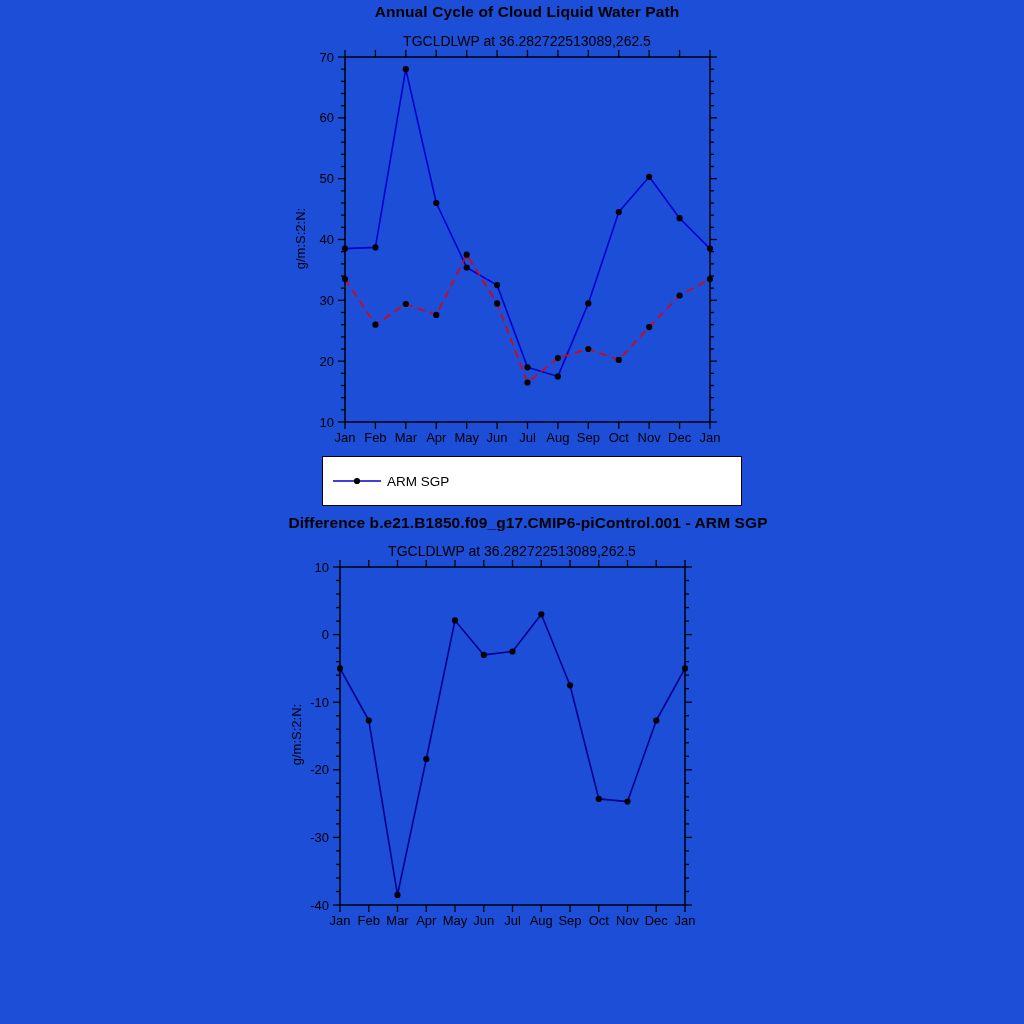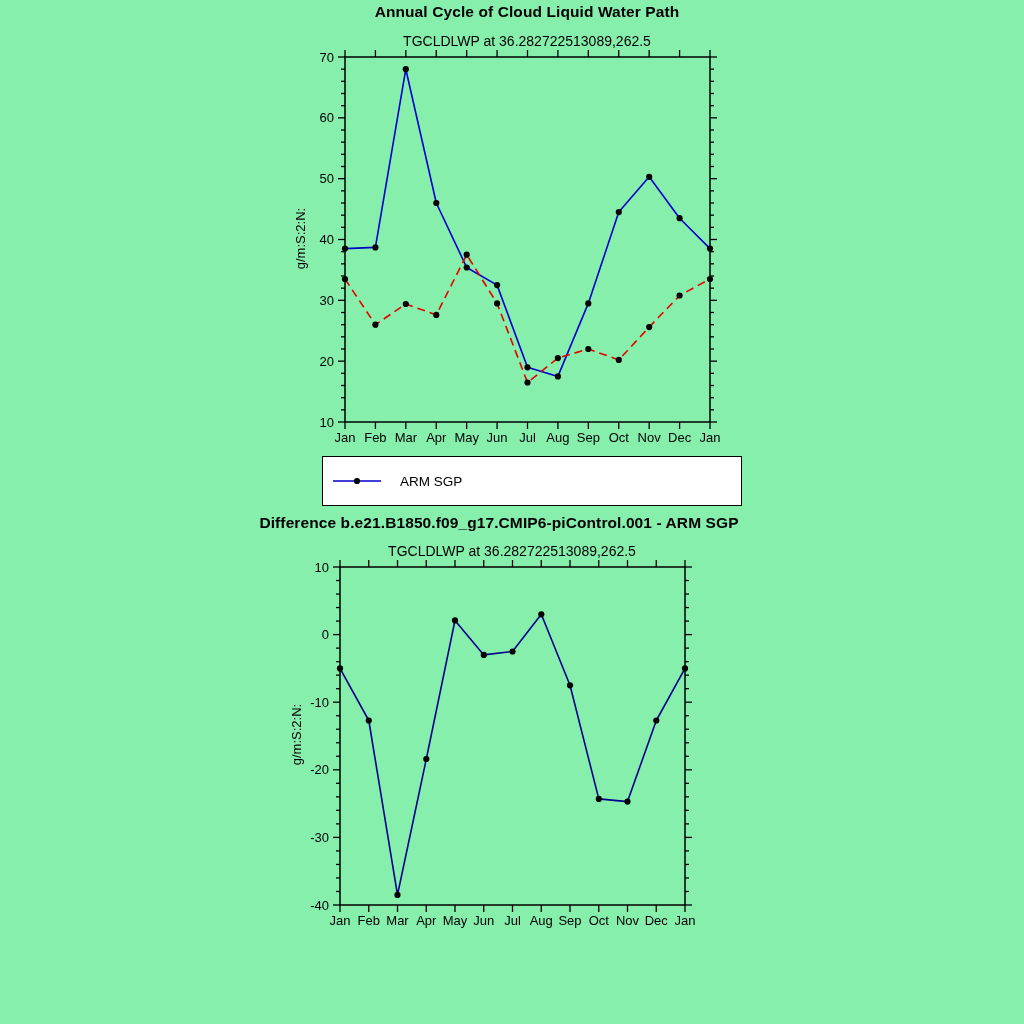--- a/index.html
+++ b/index.html
@@ -1,20 +1,20 @@
 <!DOCTYPE html>
 <html><head>
 <meta charset="utf-8">
 <style>
   html, body { margin: 0; padding: 0; background: #ffffff; }
   .page {
     position: relative;
     width: 1024px;
     height: 1024px;
-    background: #86efac;
+    background: #1d4ed8;
     font-family: "Liberation Sans", sans-serif;
     color: #000;
     overflow: hidden;
   }
   .chart-title {
     position: absolute;
     text-align: center;
     font-weight: bold;
     font-size: 15.5px;
     letter-spacing: 0.1px;
@@ -50,21 +50,21 @@
     flex-direction: column;
     justify-content: center;
   }
   .legend-row {
     display: flex;
     align-items: center;
     height: 23px;
     padding-left: 6px;
   }
   .legend-sample { width: 54px; height: 16px; flex: 0 0 54px; }
-  .legend-label { font-size: 13.5px; margin-left: 17px; white-space: nowrap; }
+  .legend-label { font-size: 13.5px; margin-left: 4px; white-space: nowrap; }
 </style>
 </head>
 <body>
 
 <div class="page">
 
   <section>
     <div class="chart-title" style="left:277px; top:3px; width:500px;">Annual Cycle of Cloud Liquid Water Path</div>
     <div class="chart-subtitle" style="left:277px; top:33px; width:500px;">TGCLDLWP at 36.282722513089,262.5</div>
     <div class="ylabel" style="left:200px; top:231px;">g/m:S:2:N:</div>
@@ -213,21 +213,21 @@
         <svg id="legend-sample-0" class="legend-sample">
             <line x1="4" y1="8" x2="52" y2="8" stroke="#0000cc" stroke-width="1.6"></line>
             <circle cx="28" cy="8" r="3.1" fill="#000"></circle>
           </svg>
         <span class="legend-label">ARM SGP</span>
       </div>
     </div>
   </section>
 
   <section>
-    <div class="chart-title" style="left:249px; top:514px; width:500px;">Difference b.e21.B1850.f09_g17.CMIP6-piControl.001 - ARM SGP</div>
+    <div class="chart-title" style="left:278px; top:514px; width:500px;">Difference b.e21.B1850.f09_g17.CMIP6-piControl.001 - ARM SGP</div>
     <div class="chart-subtitle" style="left:262px; top:543px; width:500px;">TGCLDLWP at 36.282722513089,262.5</div>
     <div class="ylabel" style="left:196px; top:727px;">g/m:S:2:N:</div>
     <svg id="plot-1" class="plot" style="top:555px;" width="1024" height="380">
         <rect x="340" y="12" width="345" height="338" fill="none" stroke="#000" stroke-width="1.5"></rect>
         <line x1="333" y1="350" x2="340" y2="350" stroke="#000" stroke-width="1.3"></line>
         <line x1="685" y1="350" x2="692" y2="350" stroke="#000" stroke-width="1.3"></line>
         <text x="329" y="354.5" text-anchor="end">-40</text>
         <line x1="333" y1="282.4" x2="340" y2="282.4" stroke="#000" stroke-width="1.3"></line>
         <line x1="685" y1="282.4" x2="692" y2="282.4" stroke="#000" stroke-width="1.3"></line>
         <text x="329" y="286.9" text-anchor="end">-30</text>

